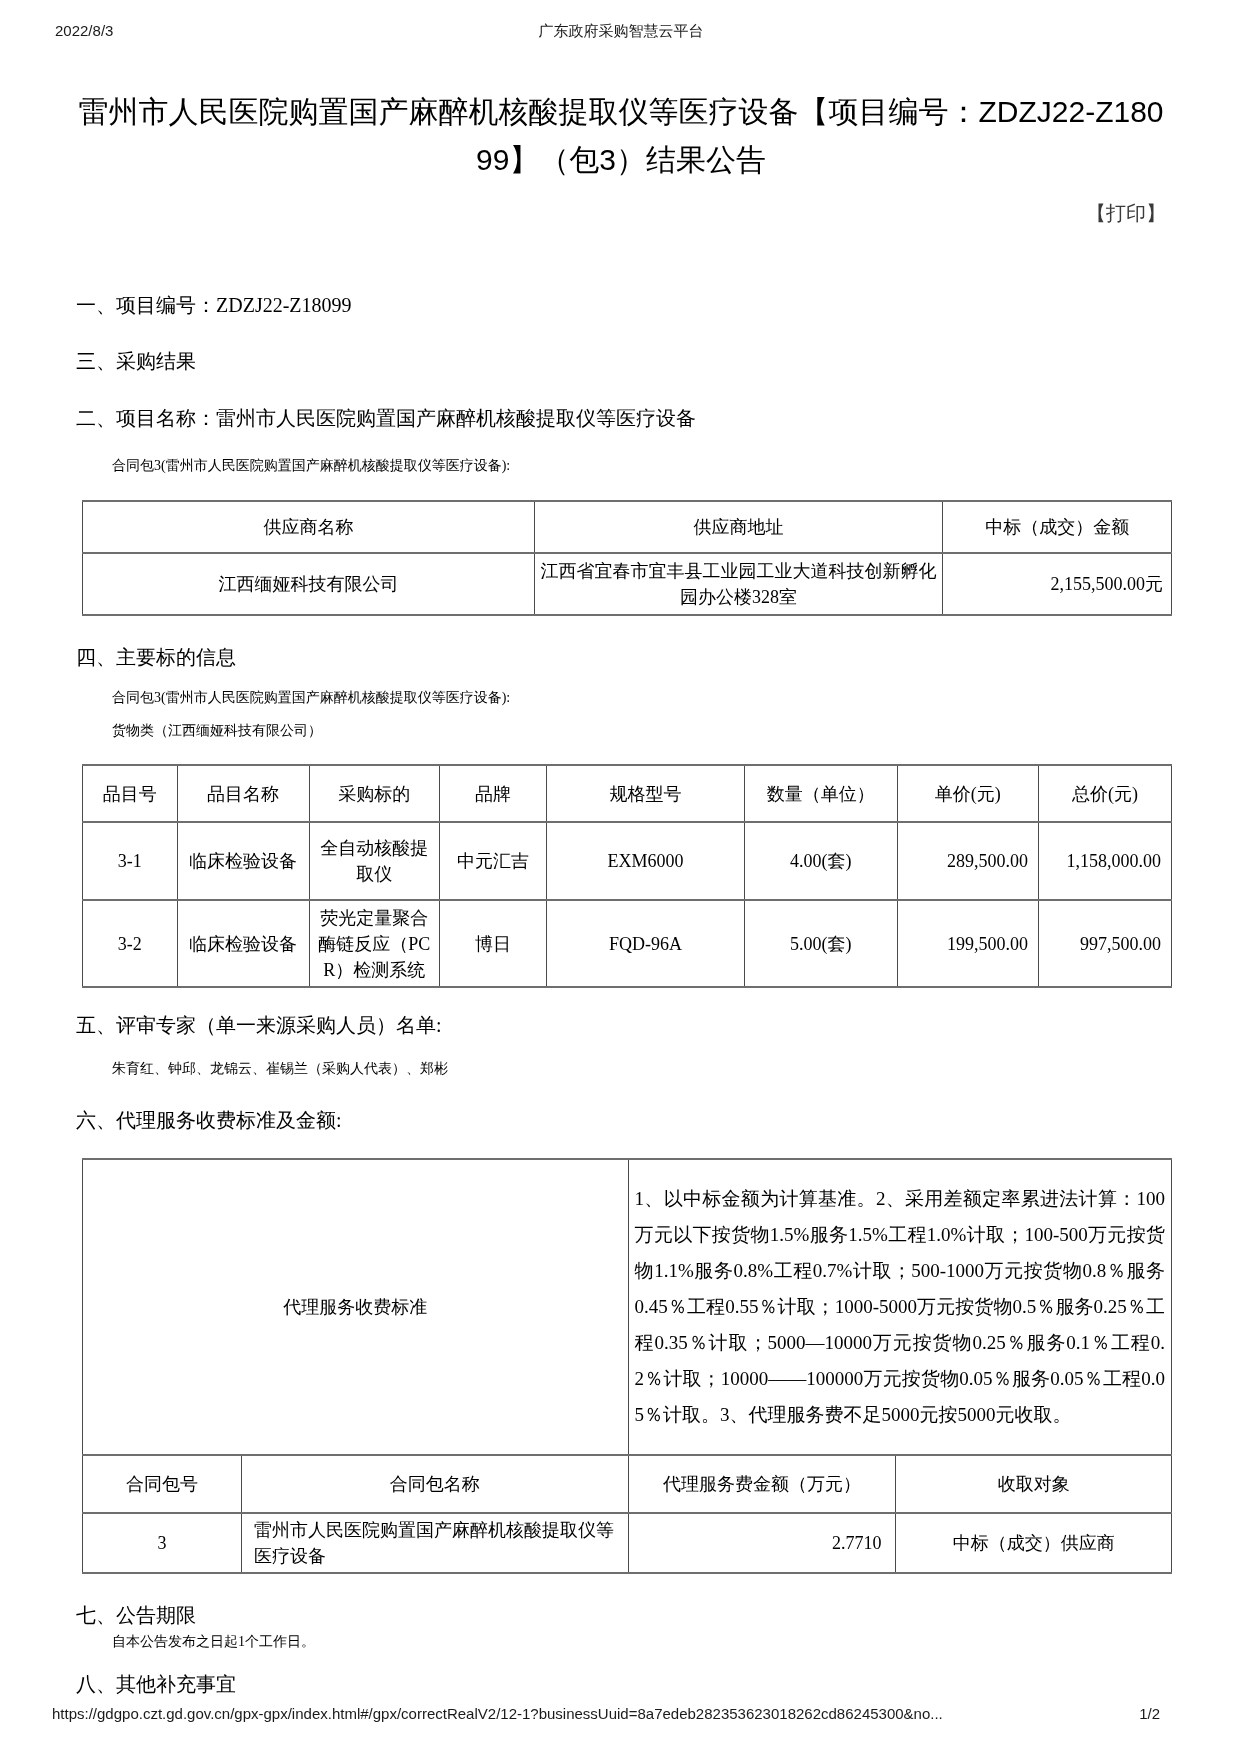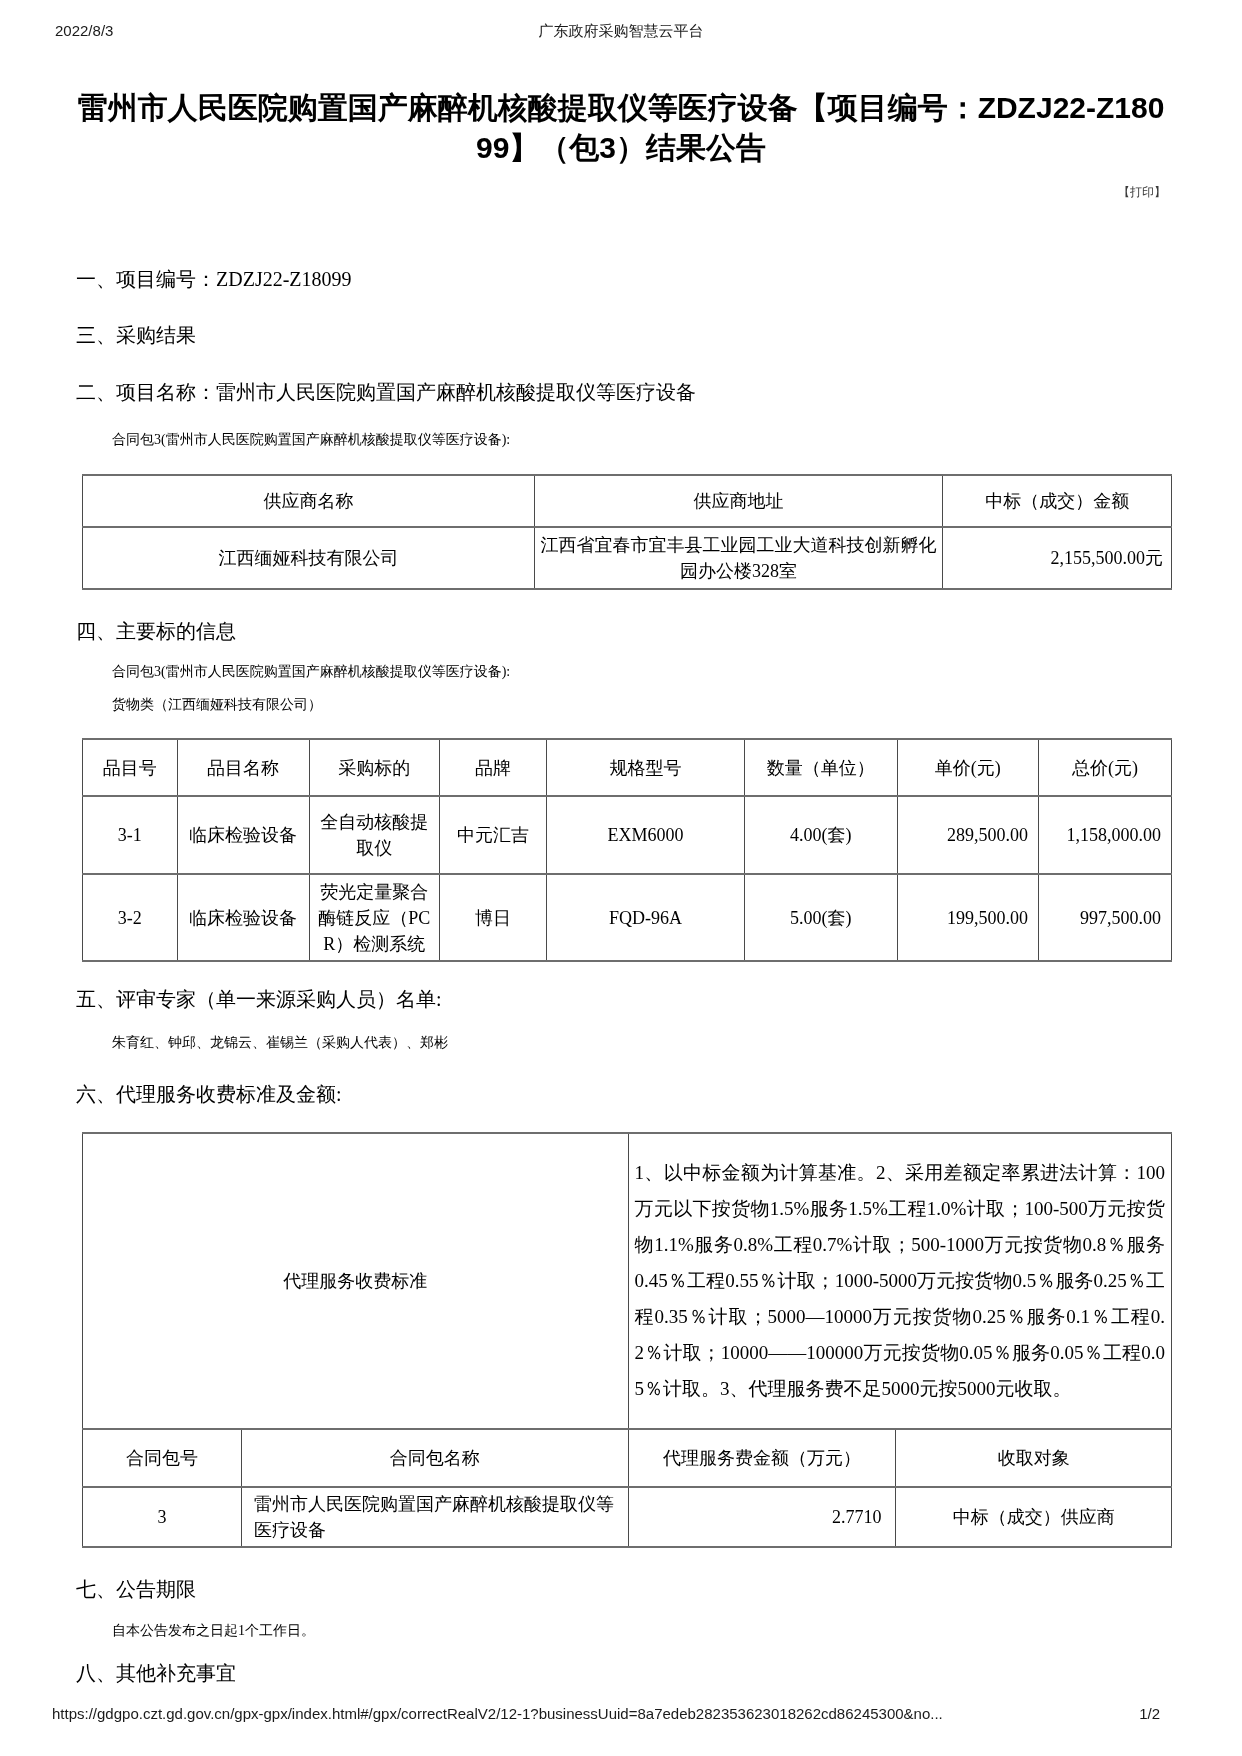--- a/index.html
+++ b/index.html
@@ -20,28 +20,28 @@
   }
   .doc-header .print-date { position:absolute; left:55px; top:0; }
   .doc-header .site-name { position:absolute; left:0; right:0; top:0; text-align:center; }
 
   .content { padding:0 76px; }
 
   .page-title {
     margin-top:46px;
     text-align:center;
     font-family:"Liberation Sans","DejaVu Sans",sans-serif;
-    font-weight:bold;
-    font-size:30px; line-height:40px;
+    font-weight:normal;
+    font-size:30px; line-height:48px;
     word-break:break-all;
   }
   .print-row {
     margin-top:16px;
     text-align:right;
-    font-size:12px; color:#3a3a3a;
+    font-size:20px; color:#3a3a3a;
   }
   .print-btn { cursor:pointer; }
 
   .sec-heading { font-size:20px; font-weight:normal; line-height:28px; }
   .s1 { margin-top:64px; }
   .s2 { margin-top:29px; }
   .s3 { margin-top:28px; }
   .s4 { margin-top:27px; }
   .s5 { margin-top:23px; }
   .s6 { margin-top:25px; }
@@ -50,21 +50,21 @@
 
   .indent-text {
     margin-left:36px;
     font-size:14px; line-height:25px;
     word-break:break-all;
   }
   .s3-intro { margin-top:21px; }
   .s4-intro { margin-top:14px; }
   .s4-cat   { margin-top:8px; }
   .s5-names { margin-top:17px; }
-  .s7-body  { margin-top:15px; }
+  .s7-body  { }
 
   table {
     width:100%;
     border-collapse:collapse;
     table-layout:fixed;
     font-size:18px;
     margin-left:6px;
   }
   td, th {
     border:1px solid #4a4a4a;

